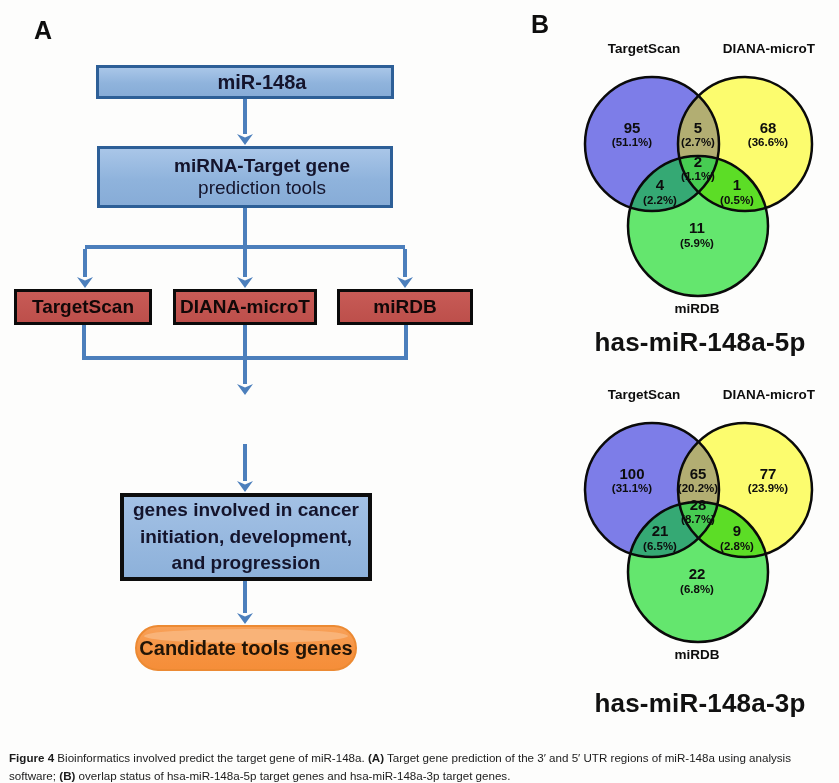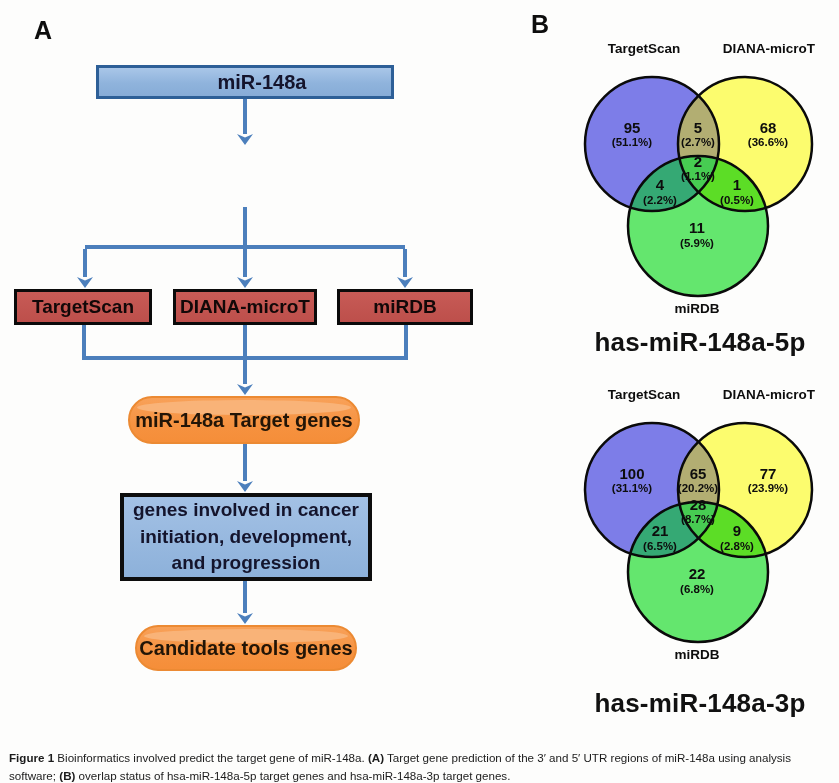--- a/index.html
+++ b/index.html
@@ -54,34 +54,34 @@
       <path d="M245,325 V384" marker-end="url(#ah)"></path>
       <path d="M245,444 V481" marker-end="url(#ah)"></path>
       <path d="M245,581 V613" marker-end="url(#ah)"></path>
     </g>
   </svg>
 
   <div class="fbox bluebox" style="left:96px;top:65px;width:298px;height:34px;">
     <span>miR-148a</span>
   </div>
 
+  <div class="fbox bluebox" style="left:97px;top:146px;width:296px;height:62px;font-size:19px;">
+    <span><b>miRNA-Target gene</b><span class="normal"> prediction tools</span></span>
+  </div>
 
   <div class="fbox redbox" style="left:14px;top:289px;width:138px;height:36px;">
     <span>TargetScan</span>
   </div>
   <div class="fbox redbox" style="left:173px;top:289px;width:144px;height:36px;">
     <span>DIANA-microT</span>
   </div>
   <div class="fbox redbox" style="left:337px;top:289px;width:136px;height:36px;">
     <span>miRDB</span>
   </div>
 
-  <div class="can" style="left:128px;top:396px;width:232px;height:48px;">
-    <span>miR-148a Target genes</span>
-  </div>
 
   <div class="fbox blackblue" style="left:120px;top:493px;width:252px;height:88px;">
     <span>genes involved in cancer initiation, development, and progression</span>
   </div>
 
   <div class="can" style="left:135px;top:625px;width:222px;height:46px;font-size:20px;">
     <span>Candidate tools genes</span>
   </div>
 
   <svg class="venn" style="left:540px;top:36px;" width="300" height="292" viewBox="0 0 300 292">
@@ -187,15 +187,15 @@
     <text class="cnt" x="197" y="154" text-anchor="middle">9</text>
     <text class="pct" x="197" y="168" text-anchor="middle">(2.8%)</text>
     <text class="cnt" x="157" y="197" text-anchor="middle">22</text>
     <text class="pct" x="157" y="211" text-anchor="middle">(6.8%)</text>
 
     <text class="setlbl" x="157" y="277" text-anchor="middle" fill="#1ca21c">miRDB</text>
   </svg>
 
   <div class="venn-title" style="top:688px;">has-miR-148a-3p</div>
 
-  <p class="caption"><b>Figure 1</b><span> Bioinformatics involved predict the target gene of miR-148a. </span><b>(A)</b><span> Target gene prediction of the 3′ and 5′ UTR regions of miR-148a using analysis software; </span><b>(B)</b><span> overlap status of hsa-miR-148a-5p target genes and hsa-miR-148a-3p target genes.</span></p>
+  <p class="caption"><b>Figure 4</b><span> Bioinformatics involved predict the target gene of miR-148a. </span><b>(A)</b><span> Target gene prediction of the 3′ and 5′ UTR regions of miR-148a using analysis software; </span><b>(B)</b><span> overlap status of hsa-miR-148a-5p target genes and hsa-miR-148a-3p target genes.</span></p>
 
 </div>
 
 </body></html>

